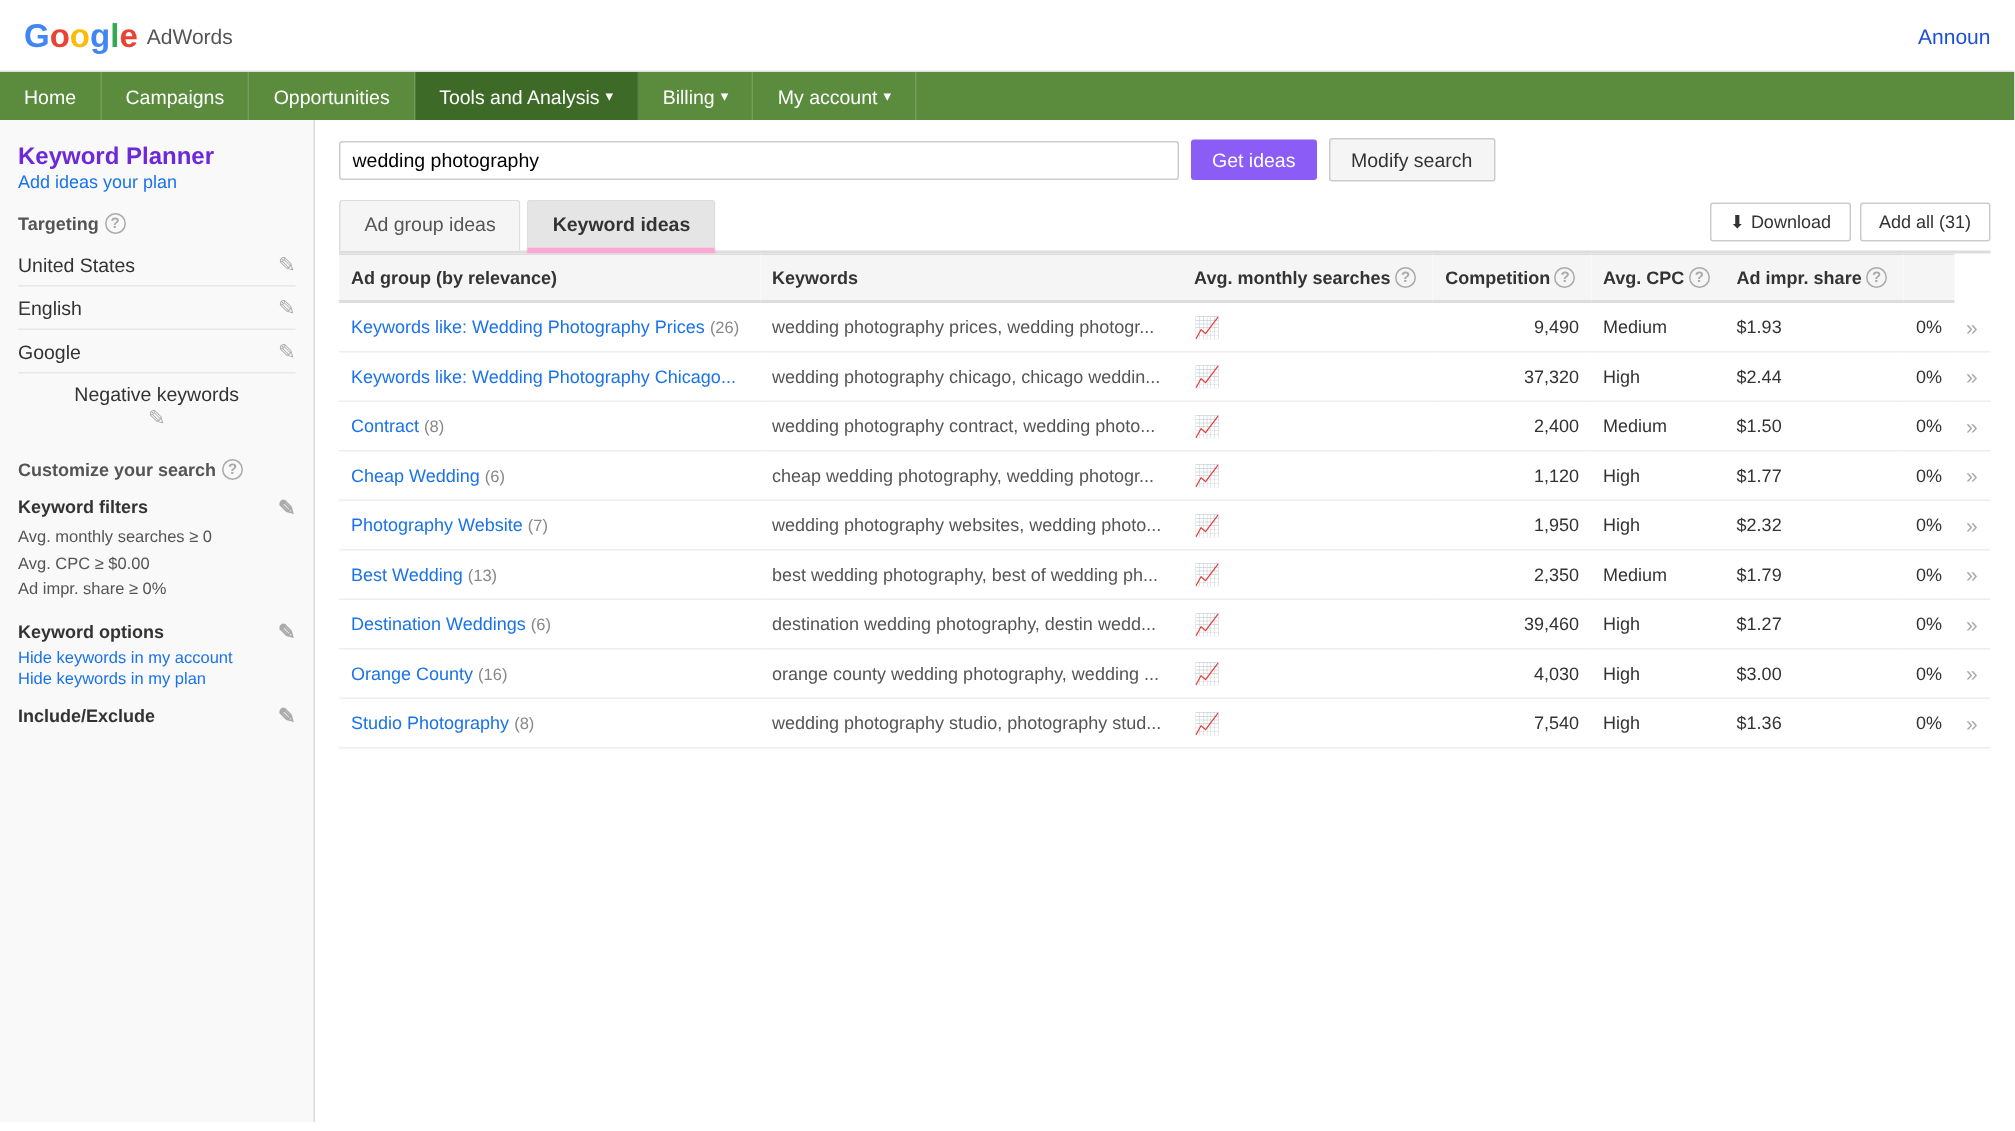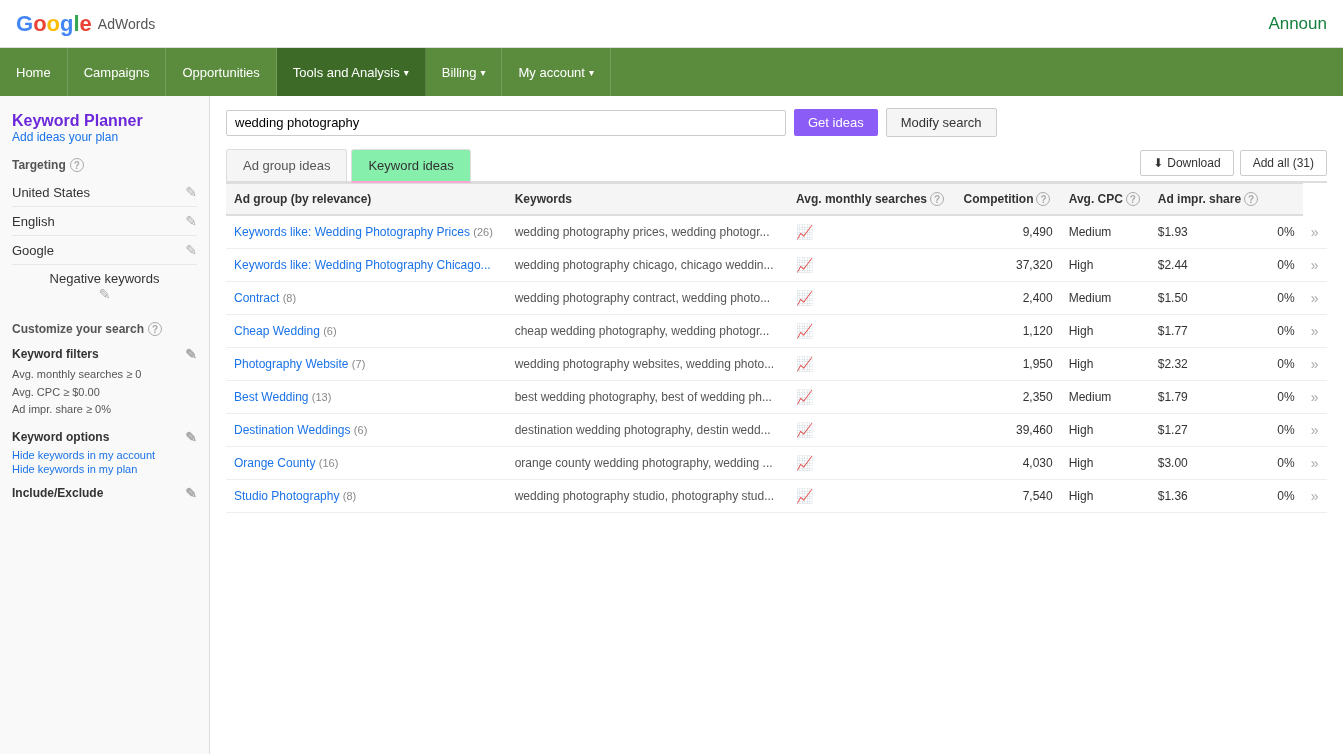--- a/index.html
+++ b/index.html
@@ -30,30 +30,30 @@
     .logo-g2 { color: #4285F4; }
     .logo-l { color: #34A853; }
     .logo-e { color: #EA4335; }
     .logo-adwords {
       font-size: 14px;
       color: #555;
       font-weight: normal;
       margin-left: 2px;
     }
     #top-account {
-      font-size: 17px;
-      color: #15803d;
+      font-size: 14px;
+      color: #1d4ed8;
     }
 
     
     #nav-bar {
       background: #5b8c3e;
       display: flex;
       align-items: stretch;
-      height: 48px;
+      height: 32px;
     }
     .nav-item {
       color: #fff;
       font-size: 13px;
       padding: 0 16px;
       display: flex;
       align-items: center;
       cursor: pointer;
       white-space: nowrap;
       border-right: 1px solid rgba(255,255,255,0.15);
@@ -194,24 +194,24 @@
       padding: 8px 16px;
       font-size: 13px;
       cursor: pointer;
       color: #555;
       border: 1px solid #ddd;
       border-bottom: none;
       border-radius: 3px 3px 0 0;
       background: #f5f5f5;
     }
     .tab.active {
-      background: #86efac;
-      color: #333;
-      font-weight: normal;
-      border-bottom: 2px solid #f9a8d4;
+      background: #e5e5e5;
+      color: #333;
+      font-weight: bold;
+      border-bottom: 4px solid #f9a8d4;
       margin-bottom: -2px;
       z-index: 1;
     }
     #tabs-right { display: flex; gap: 6px; padding-bottom: 4px; }
     .btn-download {
       background: #fff;
       border: 1px solid #ccc;
       color: #333;
       padding: 5px 12px;
       font-size: 12px;

